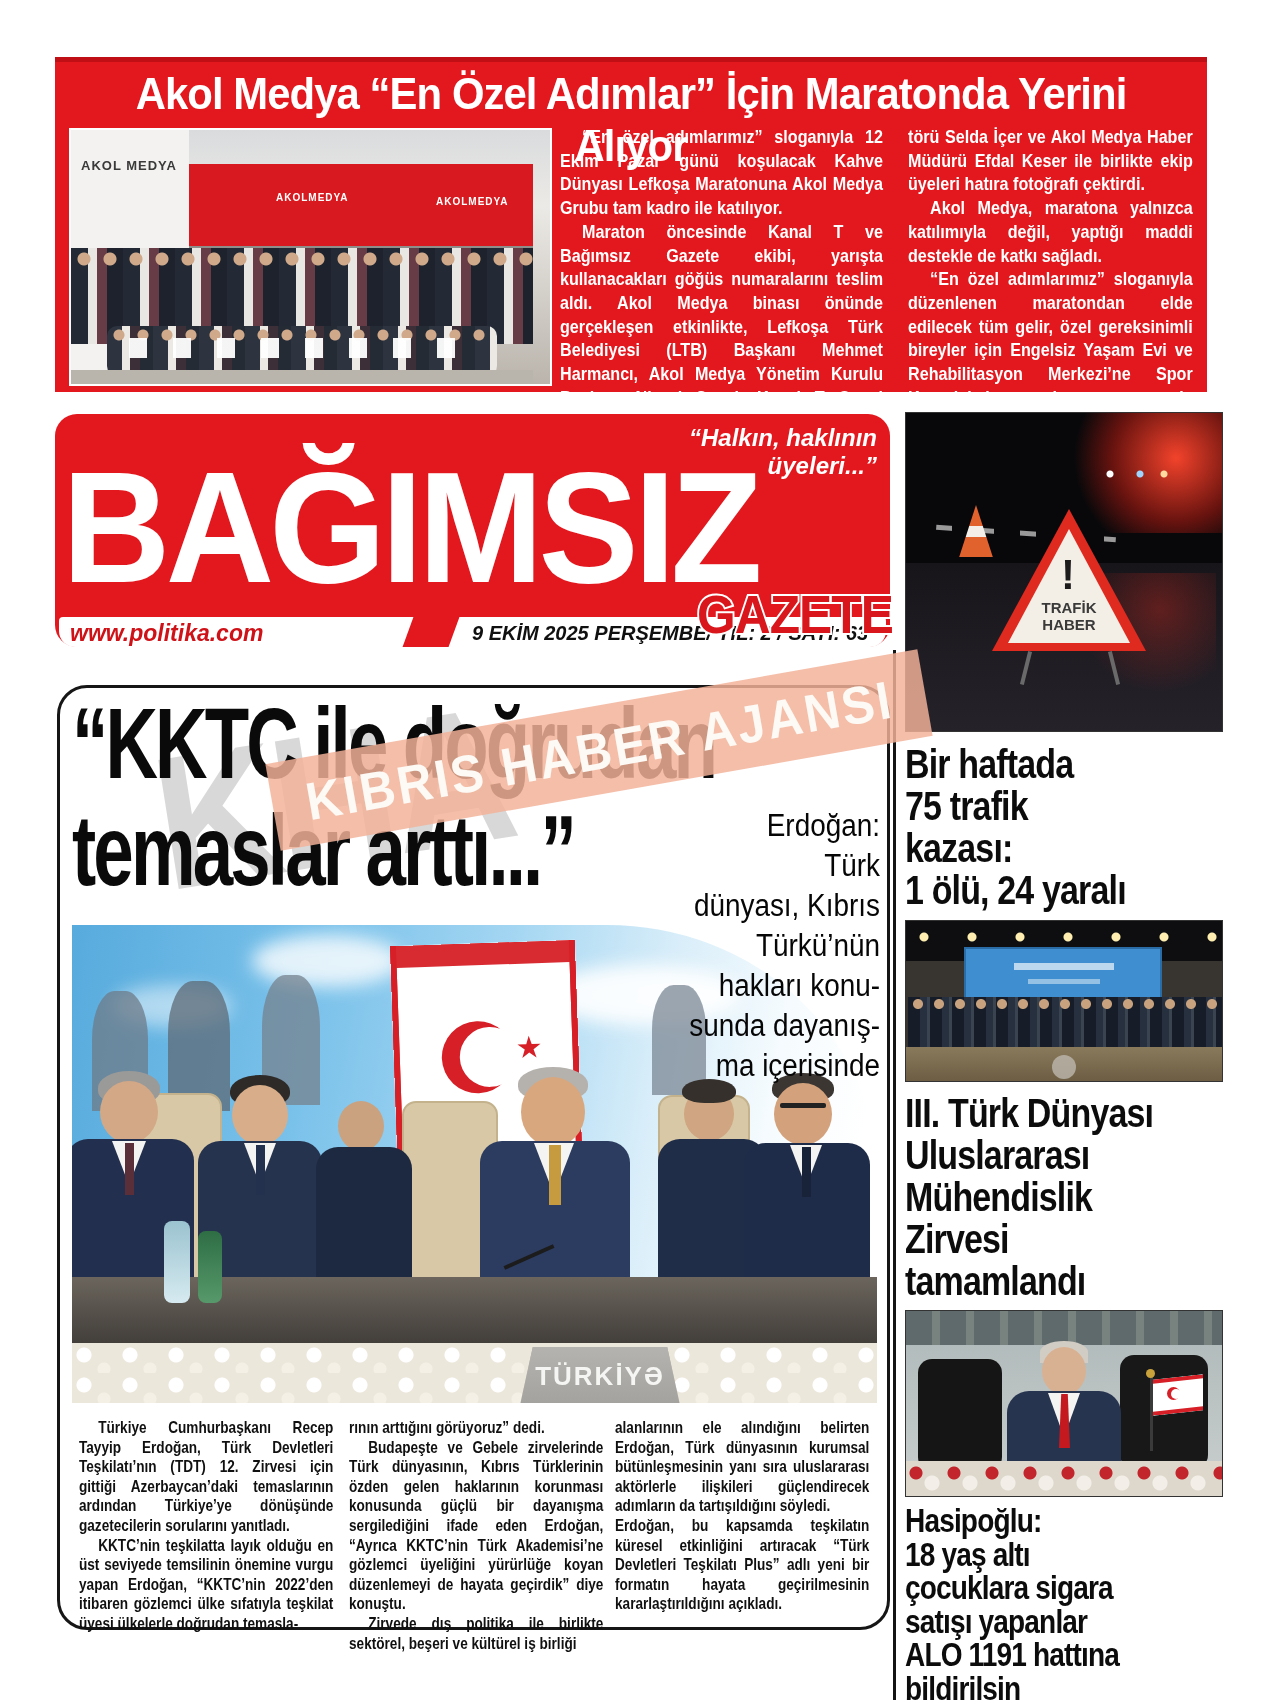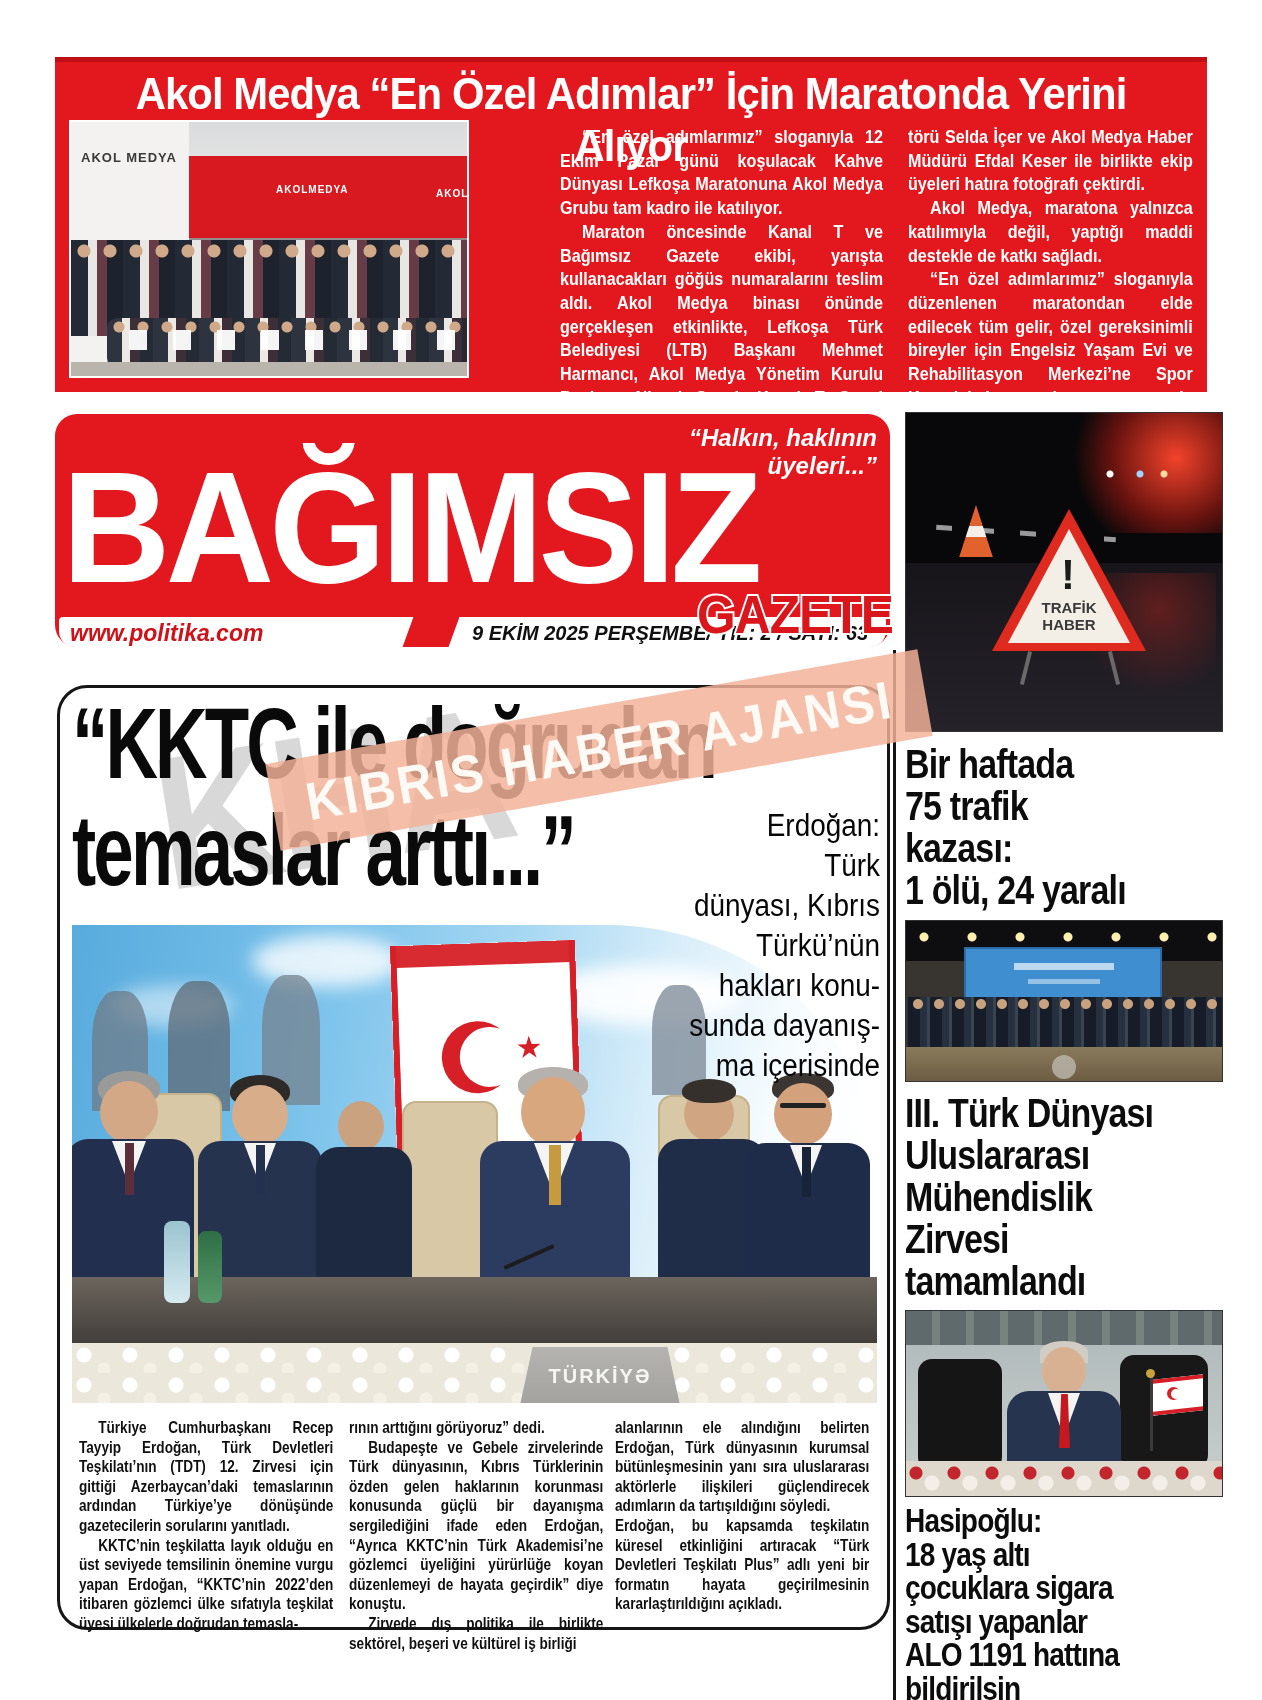--- a/index.html
+++ b/index.html
@@ -2,21 +2,21 @@
 <html><head>
 <meta charset="utf-8">
 <style>
   *{margin:0;padding:0;box-sizing:border-box}
   html,body{width:1262px;height:1700px}
   body{position:relative;background:#fff;font-family:"Liberation Sans",sans-serif;overflow:hidden;color:#111}
   .abs{position:absolute}
   
   .banner{position:absolute;left:55px;top:57px;width:1152px;height:335px;background:#e3181e;border-top:5px solid #c01016}
   .banner-headline{position:absolute;left:0;top:6px;width:100%;text-align:center;color:#fff;font-weight:bold;font-size:45px;letter-spacing:-1px;transform:scaleX(.93)}
-  .bphoto{position:absolute;left:14px;top:58px;width:400px;height:258px;border:2px solid #fff;background:linear-gradient(180deg,#d9dbdd 0,#eceae6 30%,#bab4ac 100%);overflow:hidden}
+  .bphoto{position:absolute;left:14px;top:66px;width:483px;height:258px;border:2px solid #fff;background:linear-gradient(180deg,#d9dbdd 0,#eceae6 30%,#bab4ac 100%);overflow:hidden}
   .bcol{position:absolute;color:#fff;font-weight:bold;font-size:19px;line-height:23.7px;text-align:justify;transform:scaleX(.85);transform-origin:left top}
   .bcol p{text-indent:26px}
   p.noind{text-indent:0!important}
   .crowd-row{background-repeat:repeat-x}
   
   .masthead{position:absolute;left:55px;top:414px;width:835px;height:233px;background:#e3181e;border-radius:22px}
   .slogan{position:absolute;left:585px;top:424px;width:292px;text-align:right;color:#fff;font-style:italic;font-weight:bold;font-size:24px}
   .mast-title{position:absolute;left:62px;top:448px;font-size:158px;line-height:158px;font-weight:bold;color:#fff;letter-spacing:-5px;transform:scaleX(.95);transform-origin:left top;white-space:nowrap}
   .mast-strip{position:absolute;left:59px;top:617px;width:827px;height:30px;background:#fff;border-radius:4px 4px 16px 16px}
   .mast-web{position:absolute;left:70px;top:620px;font-style:italic;font-weight:bold;font-size:23px;color:#cf1118}
@@ -223,21 +223,21 @@
     <div class="shirt" style="left:718px;top:220px;width:32px;height:42px"></div>
     <div class="tie" style="left:730px;top:222px;width:9px;height:50px;background:#182238"></div>
   </div>
 
   <div class="abs" style="left:0;top:352px;width:805px;height:72px;background:linear-gradient(180deg,#6b655d,#3f3b37)"></div>
   <div class="abs" style="left:92px;top:296px;width:26px;height:82px;background:linear-gradient(180deg,#9bc3d0,#d6eaf0);border-radius:8px;box-shadow:0 -6px 0 -8px #7fa3b0"></div>
   <div class="abs" style="left:126px;top:306px;width:24px;height:72px;background:linear-gradient(180deg,#2f6e45,#57996a);border-radius:8px"></div>
   <div class="abs" style="left:430px;top:330px;width:54px;height:4px;background:#1c1c1c;transform:rotate(-24deg)"></div>
   <div class="abs" style="left:0;top:418px;width:805px;height:60px;background-color:#ece7db;background-image:radial-gradient(circle at 12px 12px,#ffffff 7px,rgba(0,0,0,0) 8px),radial-gradient(circle at 32px 26px,#f4f0e6 6px,rgba(0,0,0,0) 7px),radial-gradient(circle at 22px 40px,#cdd8c2 3px,rgba(0,0,0,0) 4px);background-size:46px 30px"></div>
   <div class="abs" style="left:448px;top:422px;width:160px;height:58px;clip-path:polygon(8% 0,92% 0,100% 100%,0 100%);background:linear-gradient(180deg,#b4b3af,#88878300);background-color:#a3a29e;display:flex;align-items:center;justify-content:center">
-    <span style="color:#f5f5f3;font-weight:bold;font-size:20px;letter-spacing:2px">TÜRKİYƏ</span>
+    <span style="color:#f5f5f3;font-weight:bold;font-size:26px;letter-spacing:2px">TÜRKİYƏ</span>
   </div>
 </div>
 
 <div class="scol" style="left:79px;top:1418px">
   <p>Türkiye Cumhurbaşkanı Recep Tayyip Erdoğan, Türk Devletleri Teşkilatı’nın (TDT) 12. Zirvesi için gittiği Azerbaycan’daki temaslarının ardından Türkiye’ye dönüşünde gazetecilerin sorularını yanıtladı.</p>
   <p>KKTC’nin teşkilatta layık olduğu en üst seviyede temsilinin önemine vurgu yapan Erdoğan, “KKTC’nin 2022’den itibaren gözlemci ülke sıfatıyla teşkilat üyesi ülkelerle doğrudan temasla-</p>
 </div>
 <div class="scol" style="left:349px;top:1418px">
   <p class="noind">rının arttığını görüyoruz” dedi.</p>
   <p>Budapeşte ve Gebele zirvelerinde Türk dünyasının, Kıbrıs Türklerinin özden gelen haklarının korunması konusunda güçlü bir dayanışma sergilediğini ifade eden Erdoğan, “Ayrıca KKTC’nin Türk Akademisi’ne gözlemci üyeliğini yürürlüğe koyan düzenlemeyi de hayata geçirdik” diye konuştu.</p>

